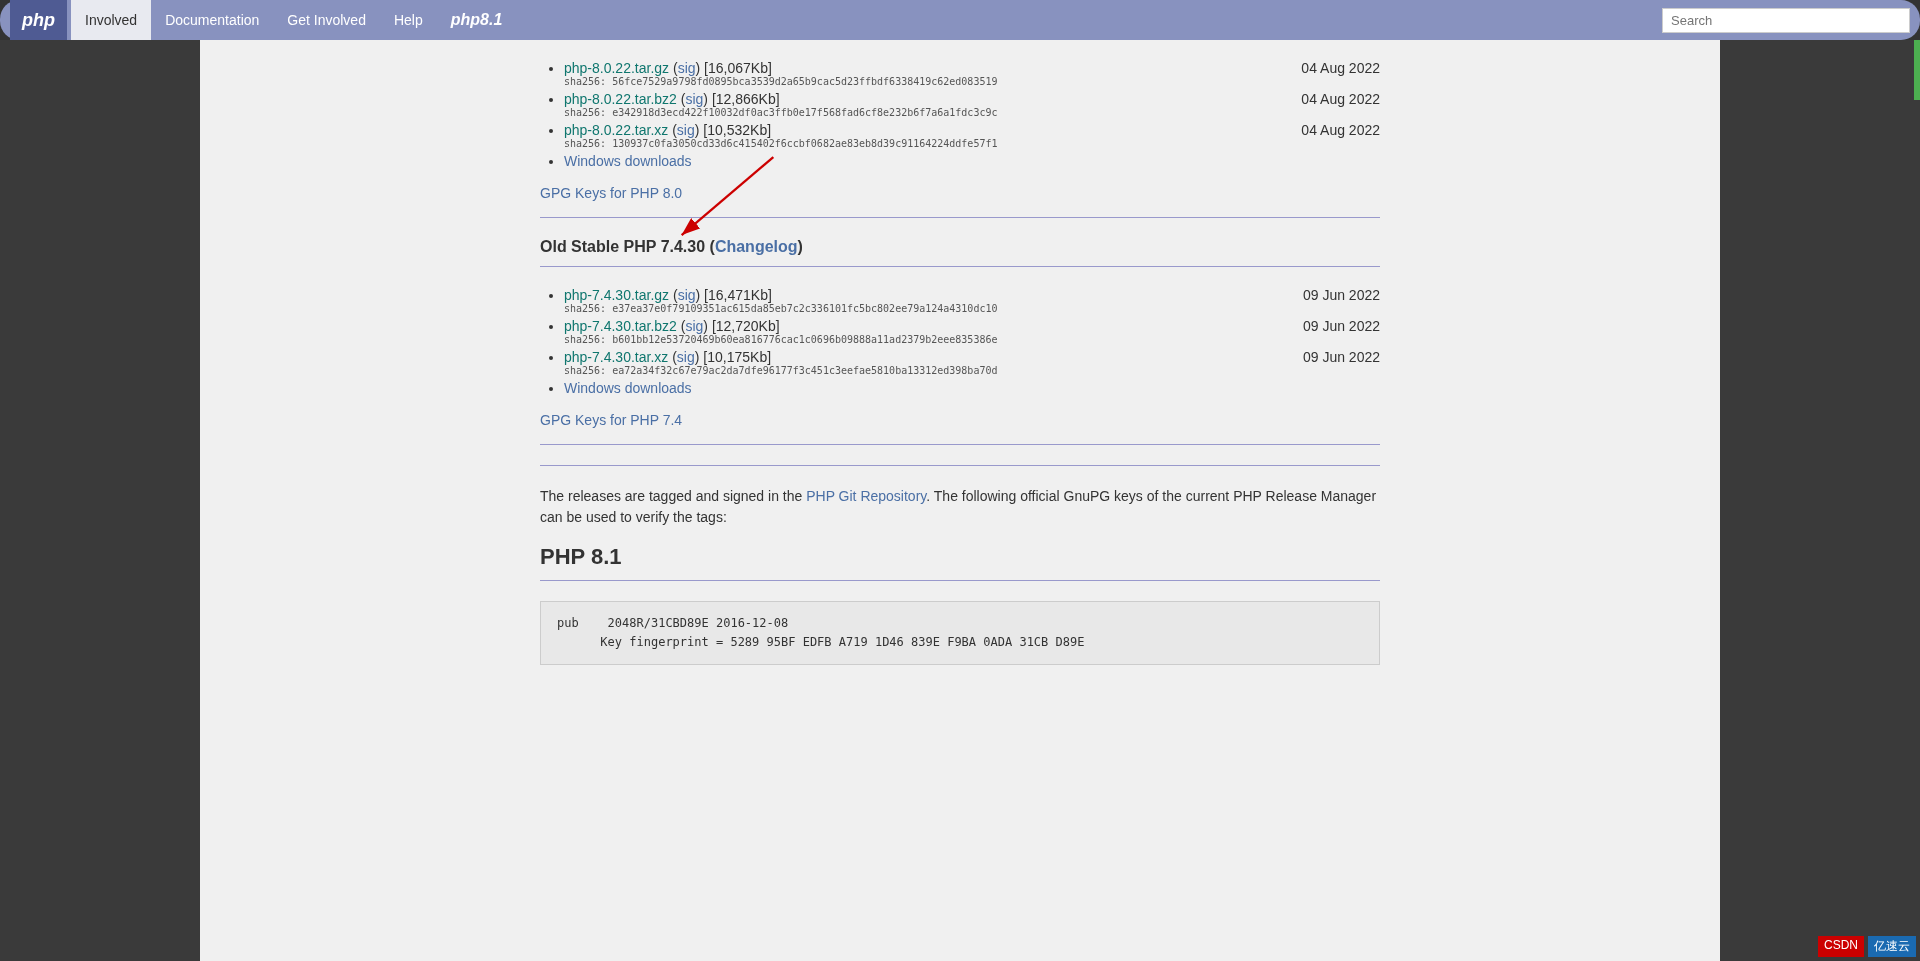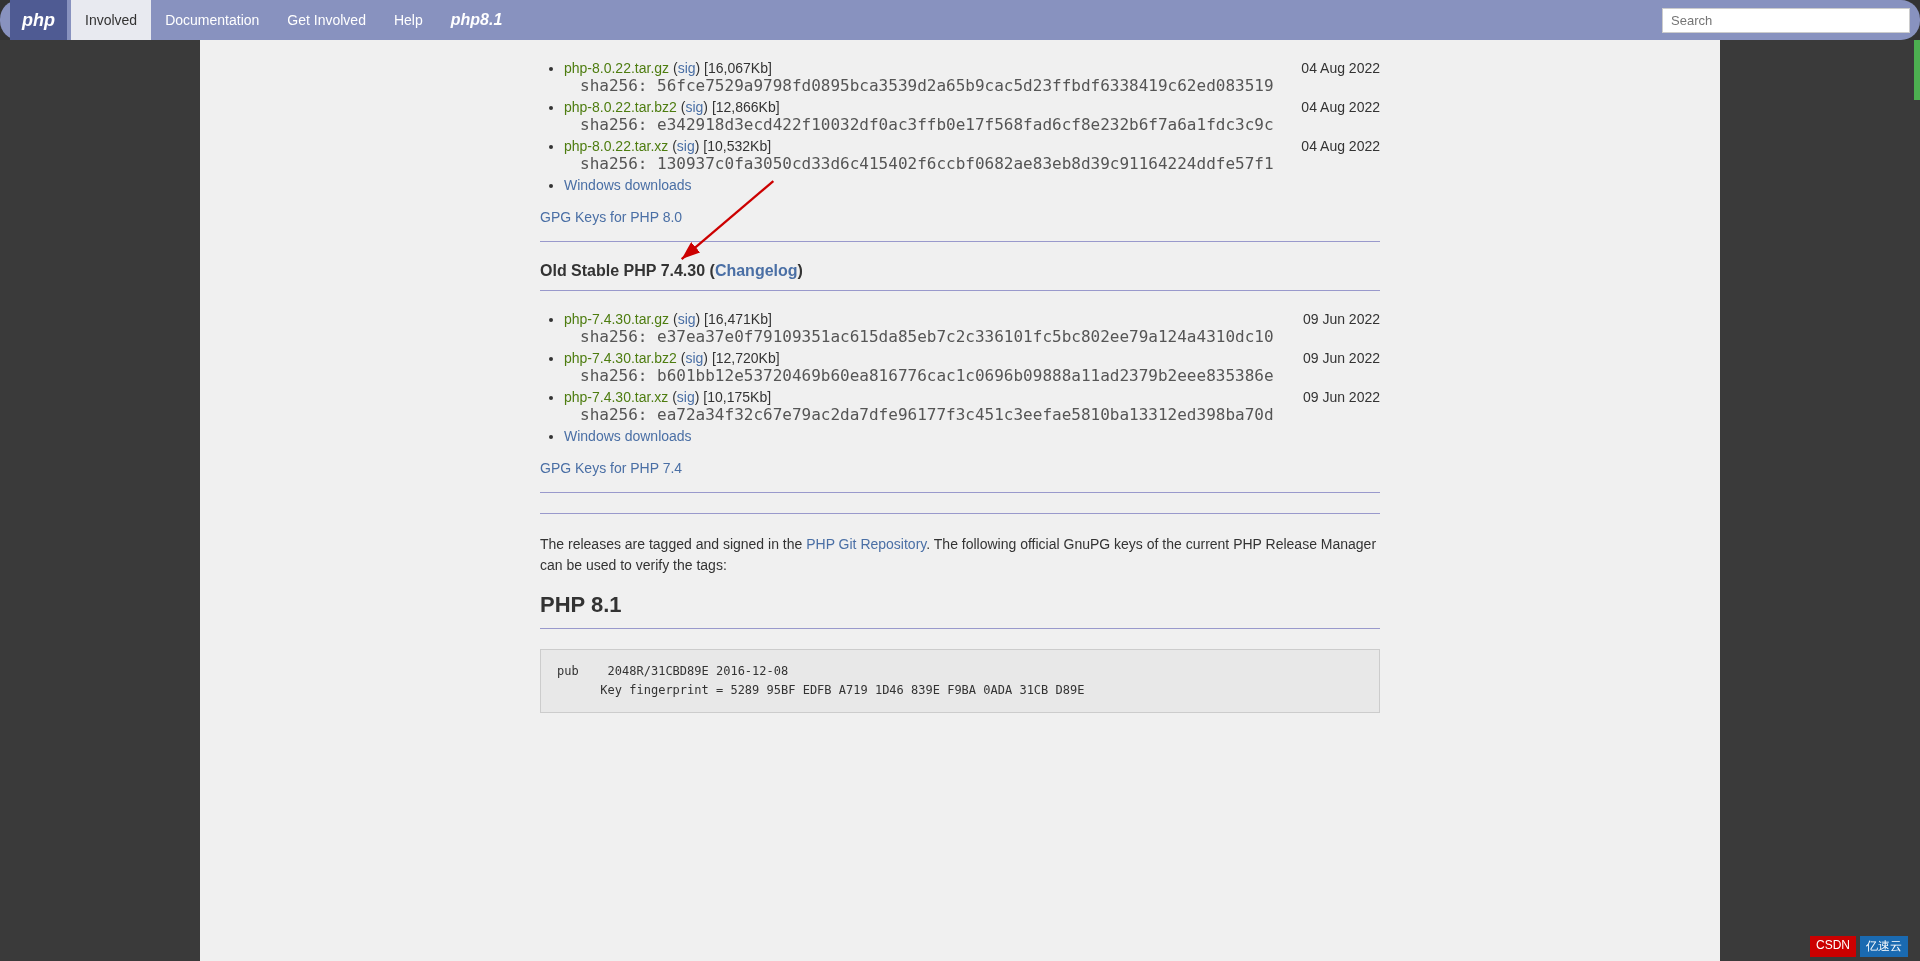--- a/index.html
+++ b/index.html
@@ -93,39 +93,39 @@
     
     .file-list {
       list-style: disc;
       padding-left: 24px;
       margin-bottom: 8px;
     }
     .file-item {
       margin-bottom: 4px;
     }
     .file-link {
-      color: #4d7c0f;
+      color: #0f766e;
       text-decoration: none;
     }
     .sig-link {
       color: #4A6FA5;
       text-decoration: none;
     }
     .file-size {
       color: #333;
     }
     .file-date {
       float: right;
       color: #333;
     }
     .sha-line {
       font-family: monospace;
-      font-size: 16px;
+      font-size: 10px;
       color: #555;
-      margin-left: 16px;
+      margin-left: 0;
       padding-left: 0;
     }
     .windows-link {
       color: #4A6FA5;
       text-decoration: none;
     }
     .gpg-link {
       color: #4A6FA5;
       text-decoration: none;
       display: block;
@@ -195,21 +195,21 @@
       font-family: monospace;
       font-size: 12px;
       color: #333;
       line-height: 1.6;
     }
 
     
     .bottom-badges {
       position: fixed;
       bottom: 0;
-      right: 8px;
+      right: 0;
       display: flex;
       gap: 4px;
       padding: 4px;
       z-index: 999;
     }
     .badge-csdn {
       background: #c00;
       color: #fff;
       font-size: 12px;
       padding: 2px 6px;

